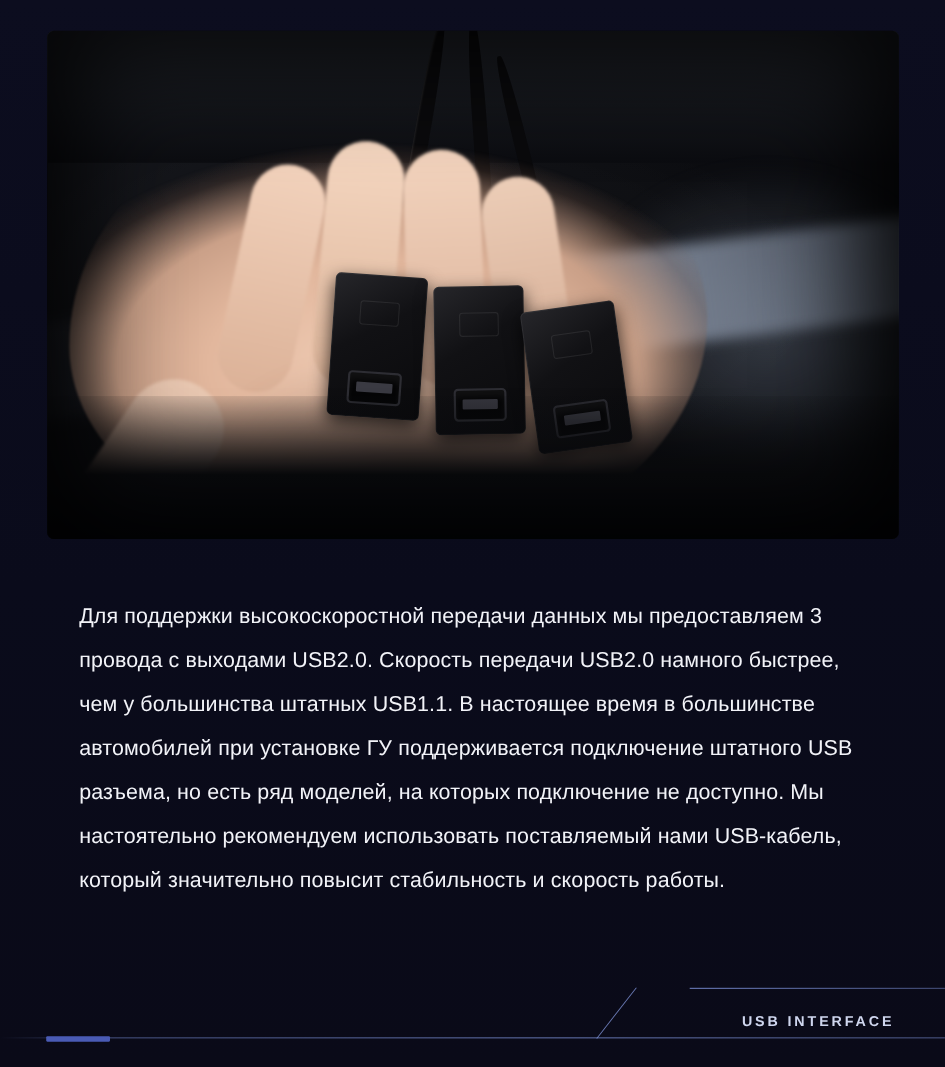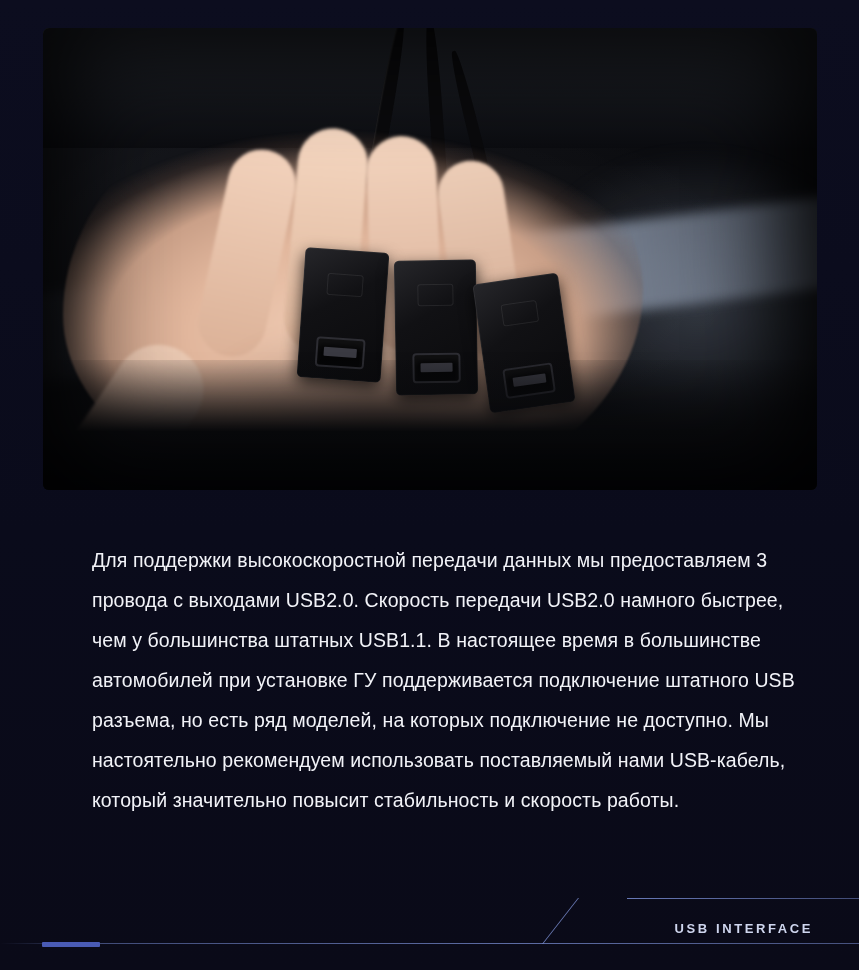--- a/index.html
+++ b/index.html
@@ -163,21 +163,20 @@
   .copy {
     position: absolute;
     left: 72px;
     top: 540px;
     width: 716px;
     font-size: 19.5px;
     line-height: 40px;
     color: #f2f3f8;
     letter-spacing: 0.1px;
     font-weight: 400;
-    margin-left: 20px;
   }
 
   
   .footer {
     position: absolute;
     left: 0; right: 0; bottom: 0;
     height: 78px;
     padding-left: 12px;
   }
   .footer-line-thin {

